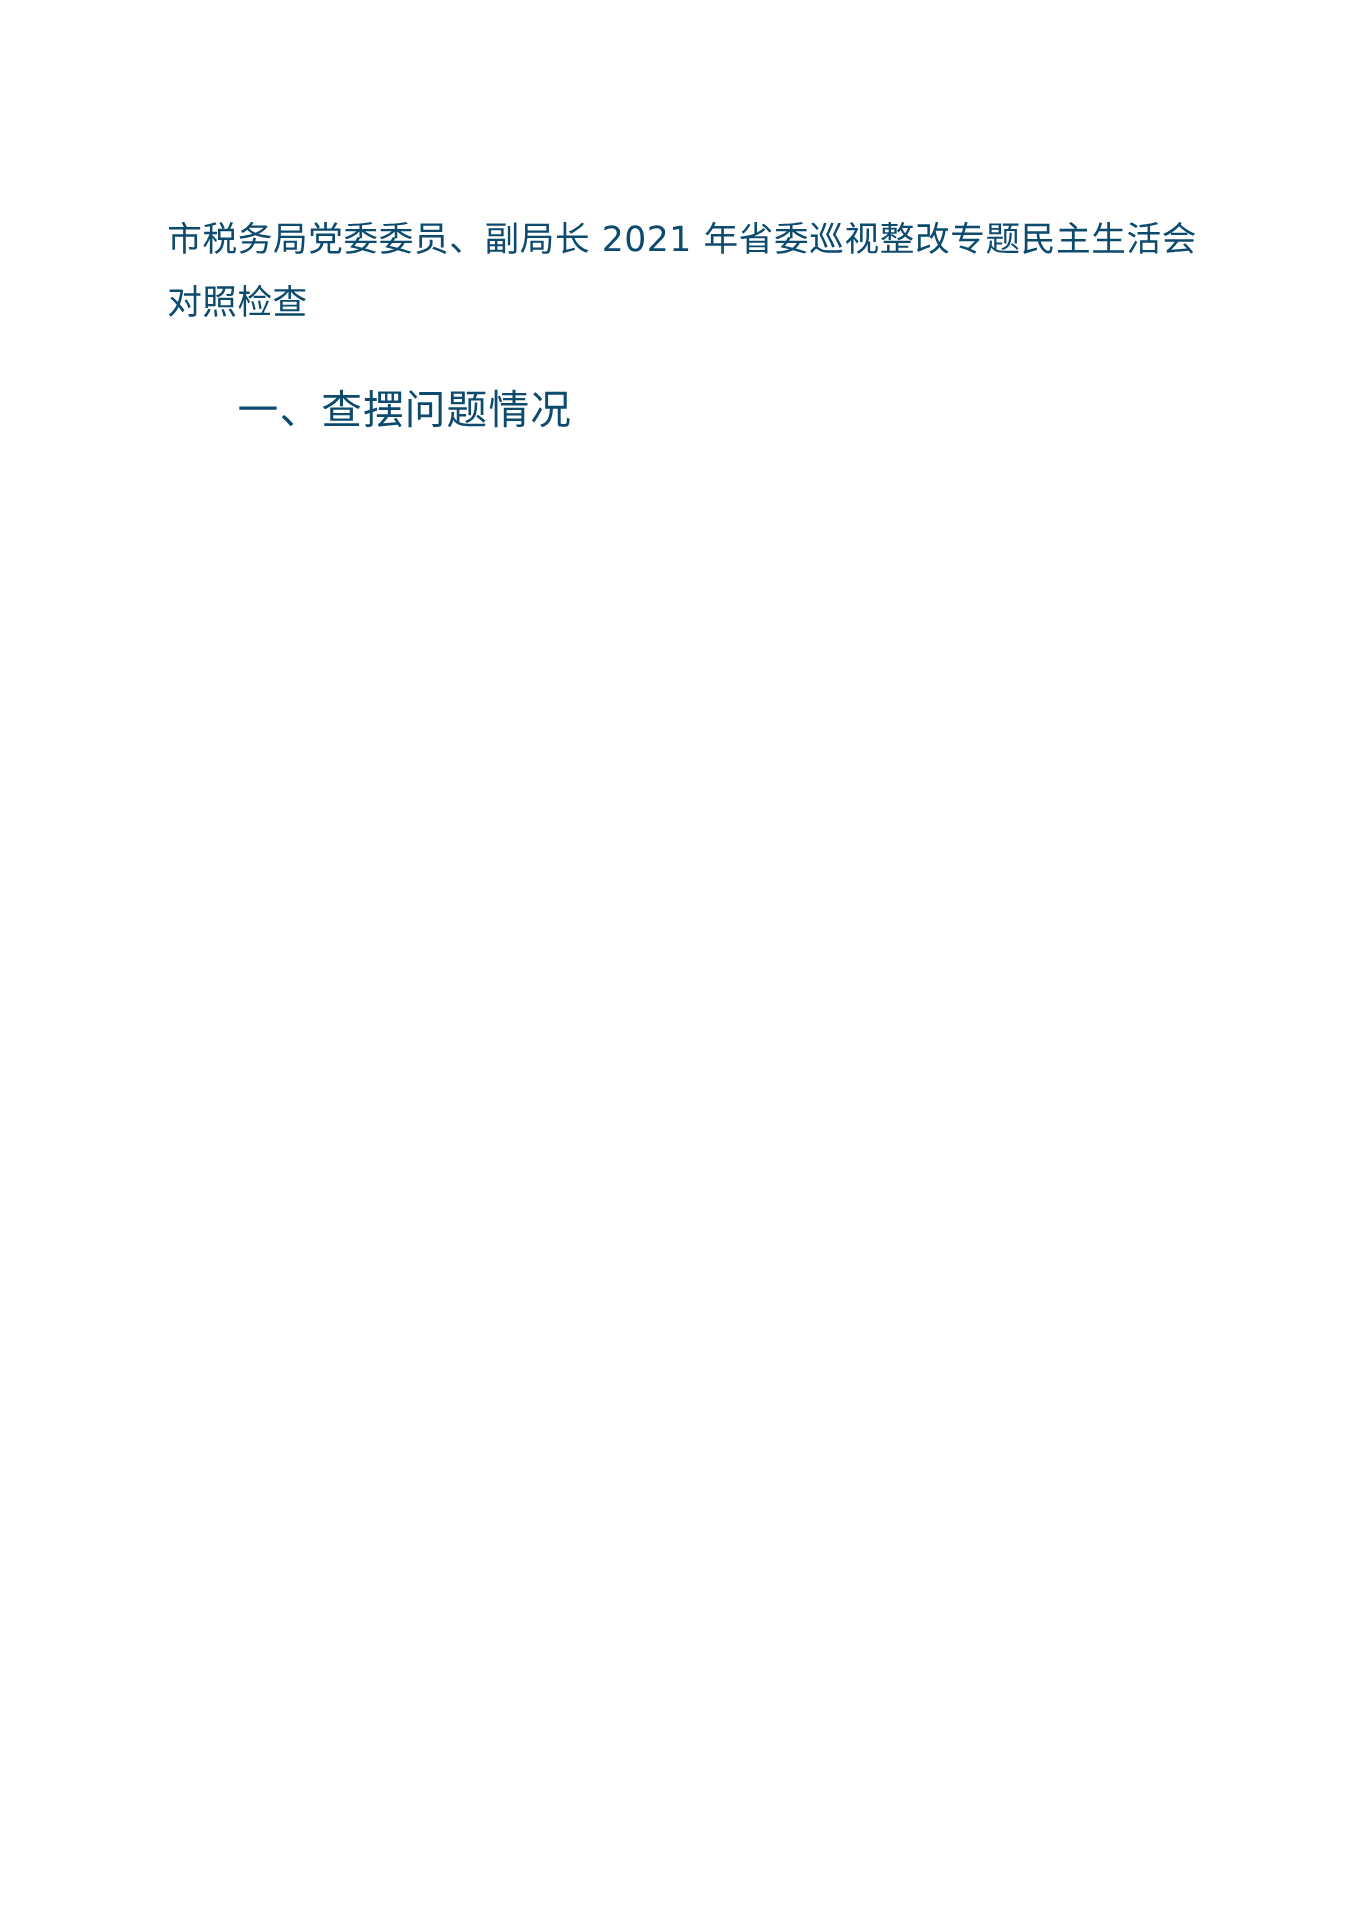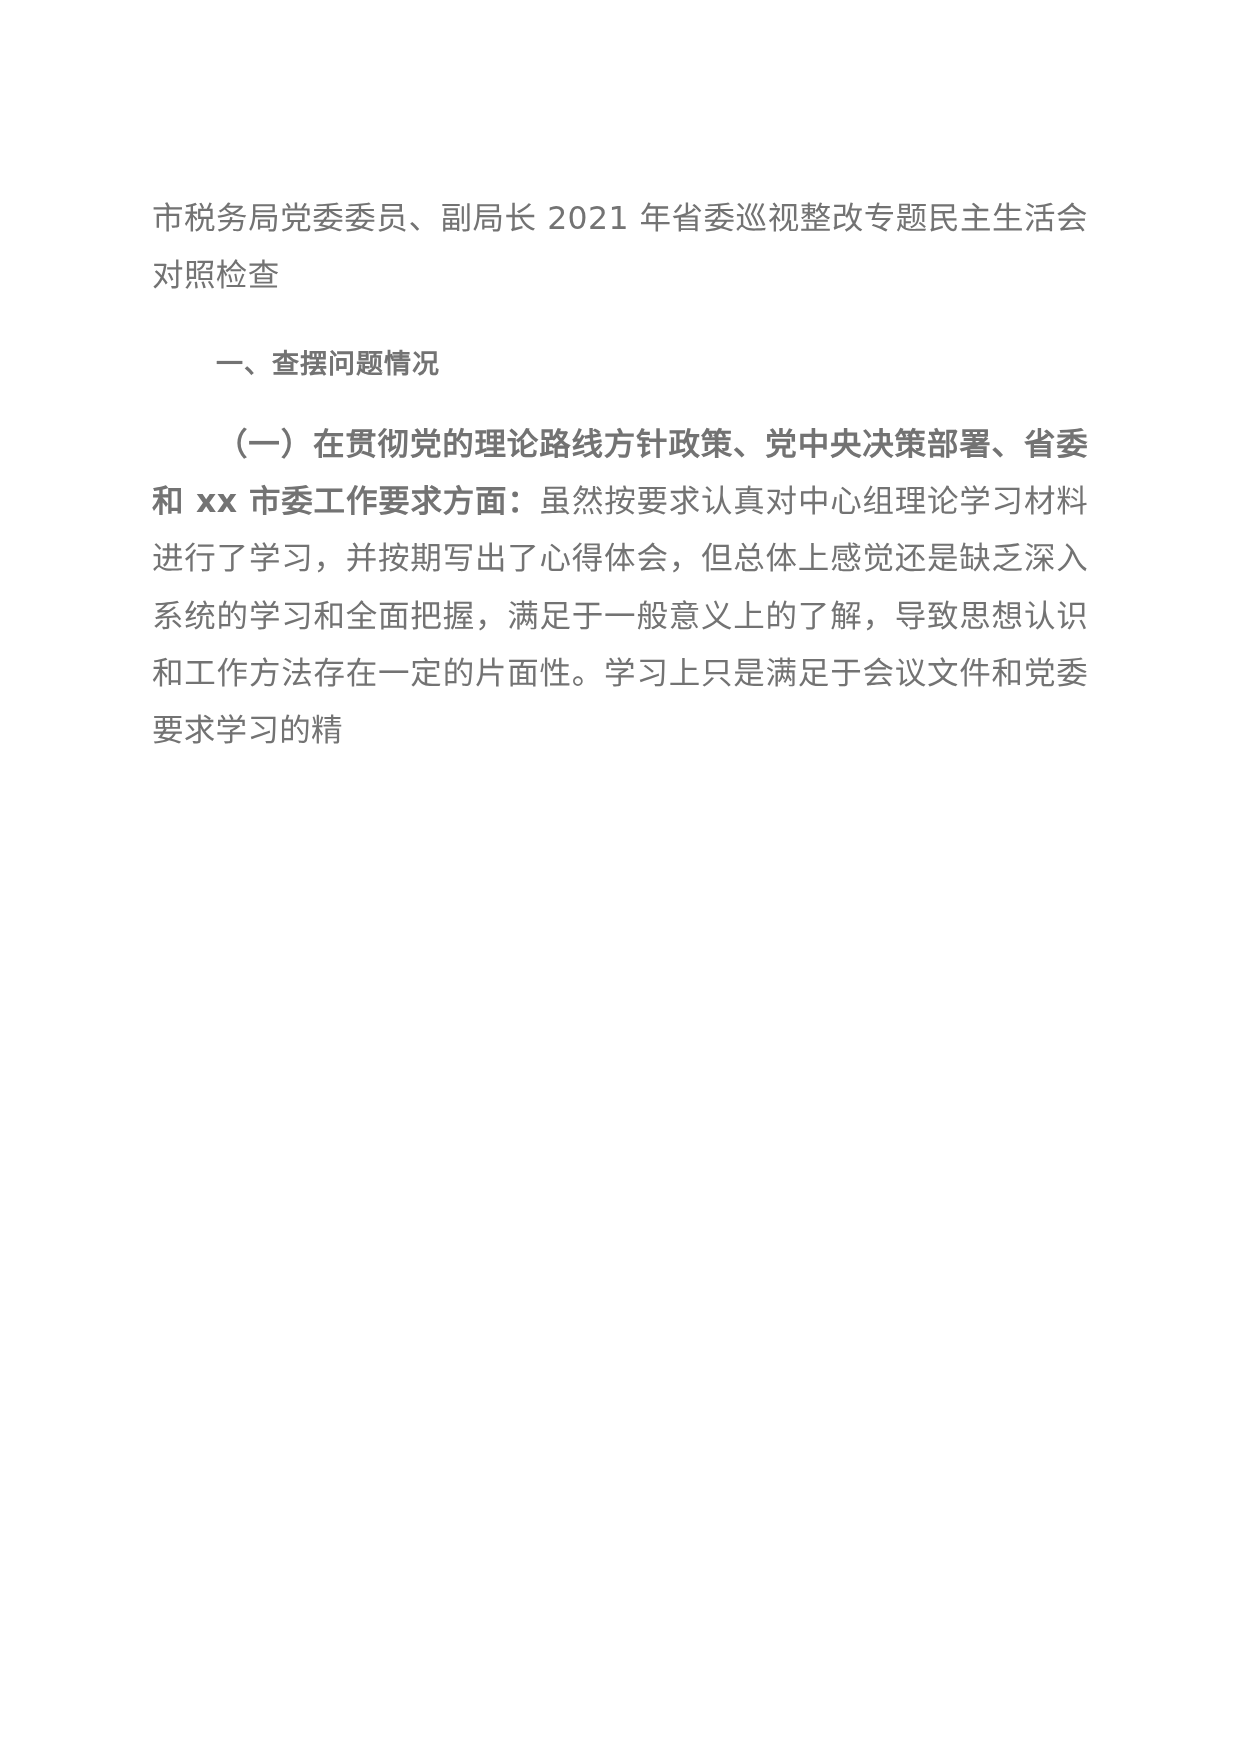--- a/index.html
+++ b/index.html
@@ -10,21 +10,21 @@
   }
   .page {
     position: relative;
     width: 1240px;
     height: 1754px;
     background: #ffffff;
     margin: 0 auto;
     box-sizing: border-box;
     padding: 190px 152px 0 152px;
     font-family: "DejaVu Sans", "Liberation Sans", sans-serif;
-    color: #737373;
+    color: #0c4a6e;
     overflow: hidden;
   }
   .doc-title {
     font-size: 31.5px;
     line-height: 1.82;
     letter-spacing: 0.4px;
     font-weight: 400;
     margin: 0 0 34px 0;
     text-align: justify;
     text-justify: inter-ideograph;
@@ -32,23 +32,23 @@
   p.body-text {
     font-size: 31.5px;
     line-height: 1.82;
     letter-spacing: 0.3px;
     margin: 0 0 30px 0;
     text-align: justify;
     text-justify: inter-ideograph;
     text-indent: 0;
   }
   .heading-1 {
-    font-size: 27px;
+    font-size: 37px;
     line-height: 1.82;
-    font-weight: bold;
+    font-weight: normal;
     letter-spacing: 1px;
     margin: 0 0 28px 0;
     text-indent: 64px;
   }
   .section-para {
     font-size: 31.5px;
     line-height: 1.82;
     letter-spacing: 0.3px;
     margin: 0 0 26px 0;
     text-align: justify;
@@ -62,15 +62,14 @@
 </head>
 <body>
 
 <div class="page">
 
   <div class="doc-title">市税务局党委委员、副局长 2021 年省委巡视整改专题民主生活会对照检查</div>
 
 
   <div class="heading-1">一、查摆问题情况</div>
 
-  <p class="section-para"><span class="lead">（一）在贯彻党的理论路线方针政策、党中央决策部署、省委和 xx 市委工作要求方面：</span><span>虽然按要求认真对中心组理论学习材料进行了学习，并按期写出了心得体会，但总体上感觉还是缺乏深入系统的学习和全面把握，满足于一般意义上的了解，导致思想认识和工作方法存在一定的片面性。学习上只是满足于会议文件和党委要求学习的精</span></p>
 
 </div>
 
 </body></html>

